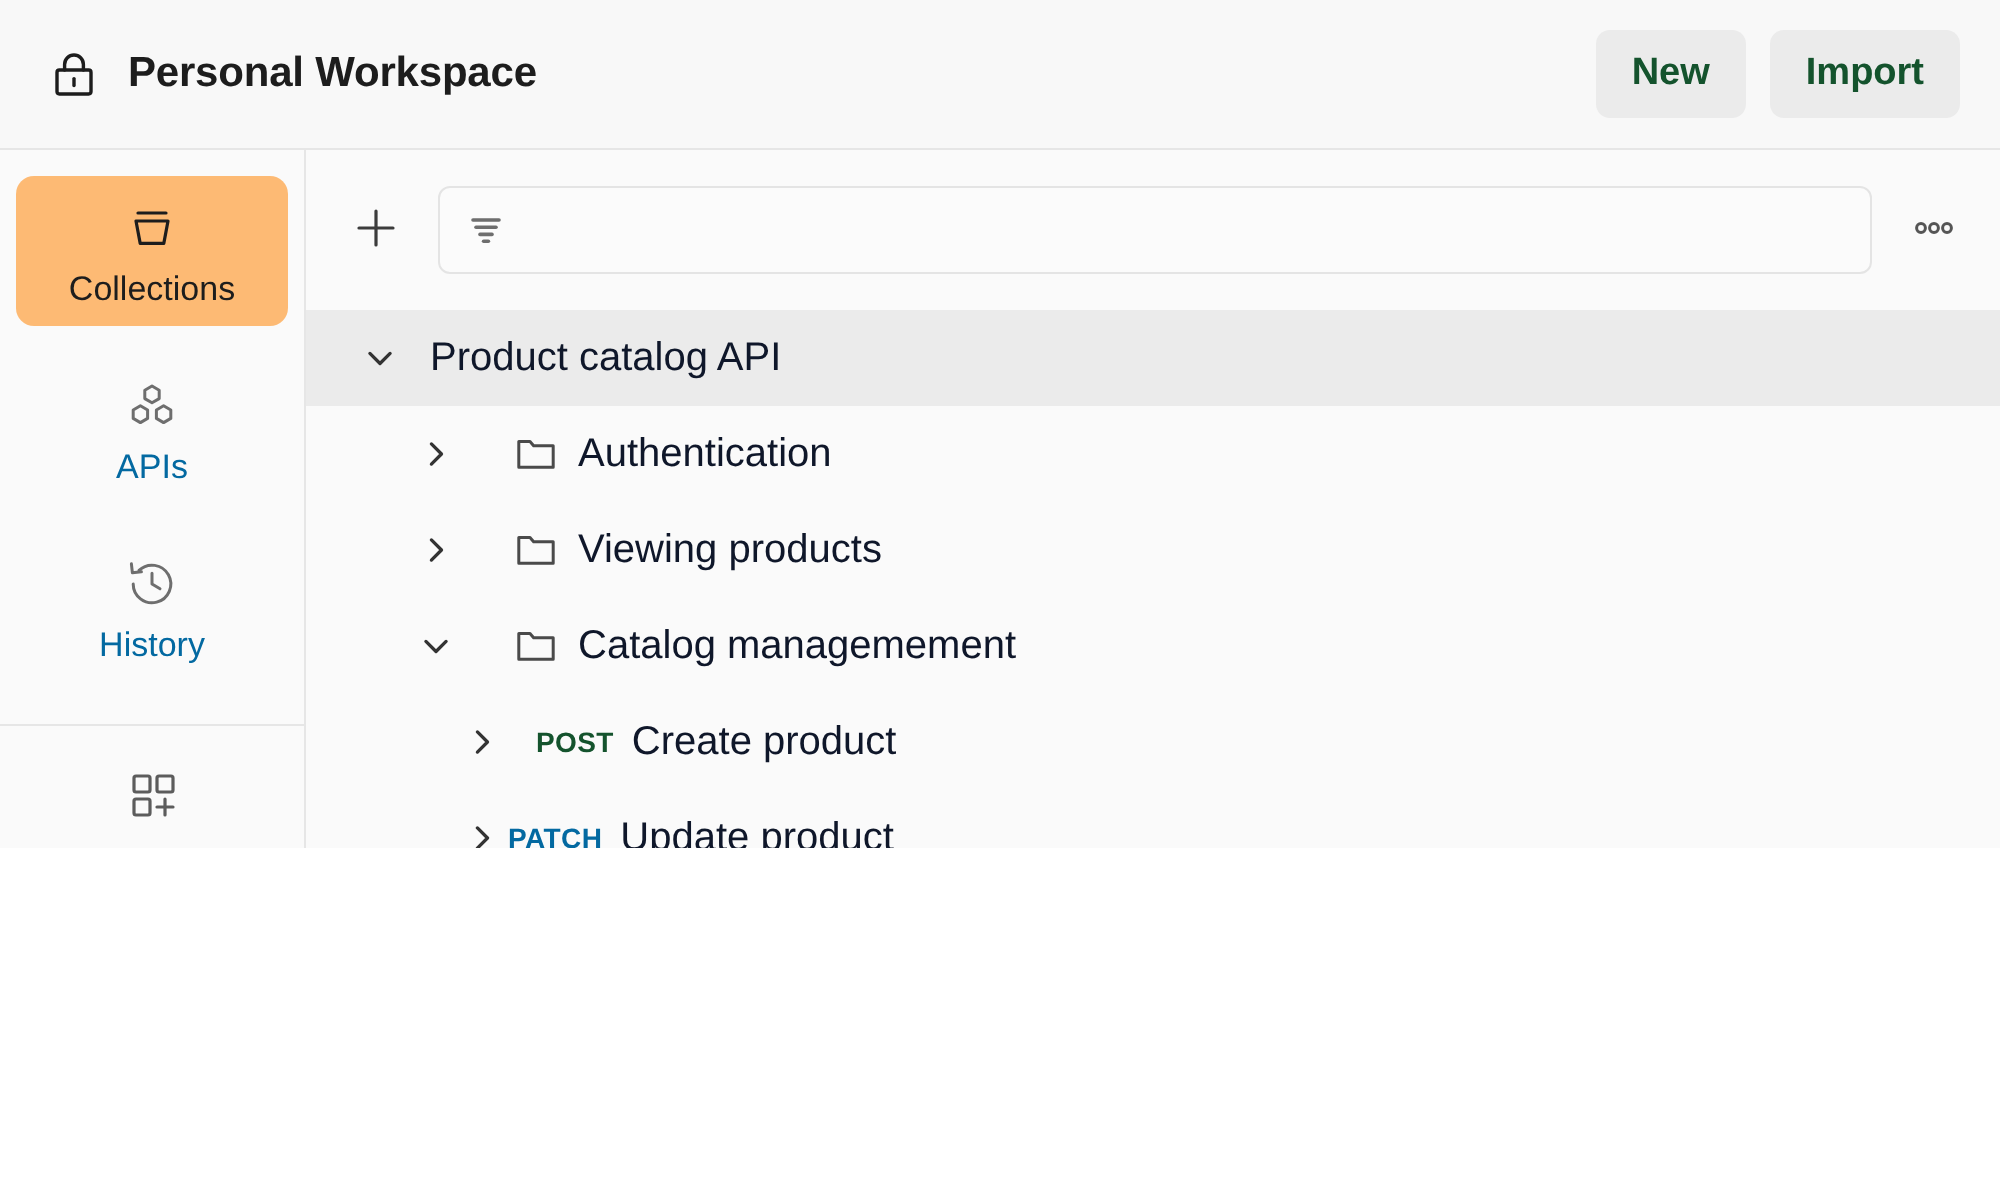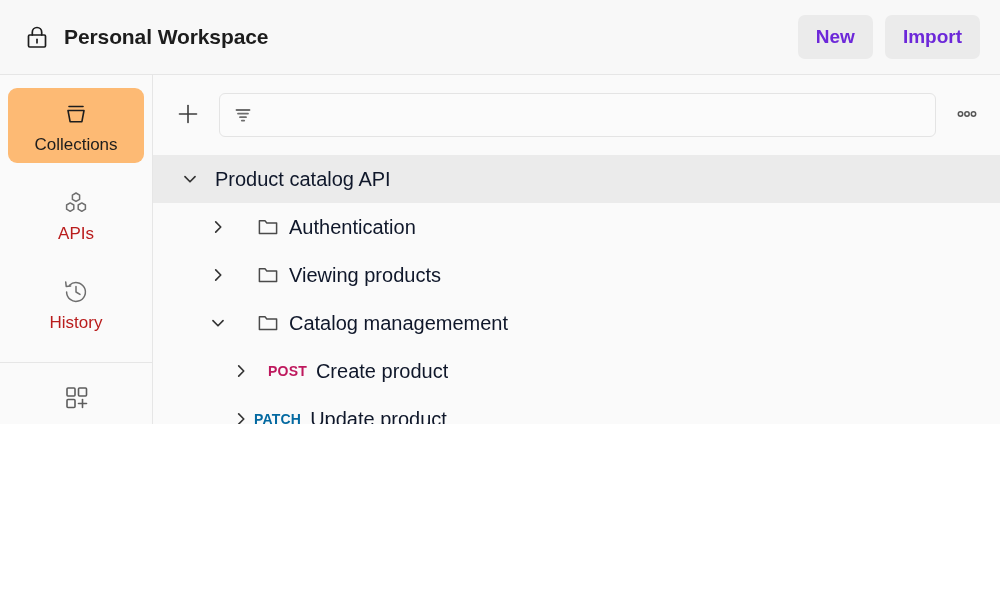--- a/index.html
+++ b/index.html
@@ -32,21 +32,21 @@
   .topbar-spacer { flex: 1 1 auto; }
   .top-btn {
     background: #ebebeb;
     border: none;
     border-radius: 7px;
     height: 44px;
     padding: 0 18px;
     font-family: "Liberation Sans", sans-serif;
     font-size: 19px;
     font-weight: bold;
-    color: #6d28d9;
+    color: #14532d;
     cursor: pointer;
     margin-left: 12px;
     white-space: nowrap;
   }
 
   
   .body { flex: 1 1 auto; display: flex; min-height: 0; }
 
   
   .rail {
@@ -65,21 +65,21 @@
     border-radius: 9px;
     display: flex;
     flex-direction: column;
     align-items: center;
     justify-content: center;
     cursor: pointer;
     margin-bottom: 14px;
     gap: 7px;
   }
   .rail-item.active { background: #fdba74; }
-  .rail-label { font-size: 17px; color: #b91c1c; line-height: 1; }
+  .rail-label { font-size: 17px; color: #0369a1; line-height: 1; }
   .rail-item.active .rail-label { color: #1d1d1d; }
   .rail-icon { width: 30px; height: 30px; display: block; }
   .rail-sep {
     width: 153px;
     height: 1px;
     background: #e6e6e6;
     margin: 7px 0 0 0;
     flex: 0 0 1px;
   }
   .rail-bottom {
@@ -330,21 +330,21 @@
           </span>
           <span class="row-label">Catalog managemement</span>
         </div>
 
         <div class="row request" style="padding-left:75px;">
           <span class="twisty">
             <svg viewBox="0 0 24 24" width="22" height="22" fill="none" stroke="#333333" stroke-width="1.8" stroke-linecap="round" stroke-linejoin="round">
               <polyline points="9.5,6.5 15,12 9.5,17.5"></polyline>
             </svg>
           </span>
-          <span class="method" style="margin-left:14px; color:#be185d;">POST</span>
+          <span class="method" style="margin-left:14px; color:#14532d;">POST</span>
           <span class="row-label">Create product</span>
         </div>
 
         <div class="row request" style="padding-left:75px;">
           <span class="twisty">
             <svg viewBox="0 0 24 24" width="22" height="22" fill="none" stroke="#333333" stroke-width="1.8" stroke-linecap="round" stroke-linejoin="round">
               <polyline points="9.5,6.5 15,12 9.5,17.5"></polyline>
             </svg>
           </span>
           <span class="method" style="margin-left:0; color:#0369a1;">PATCH</span>

